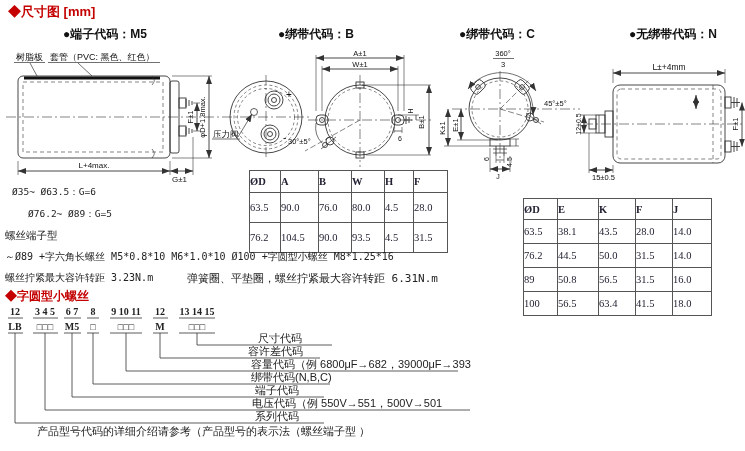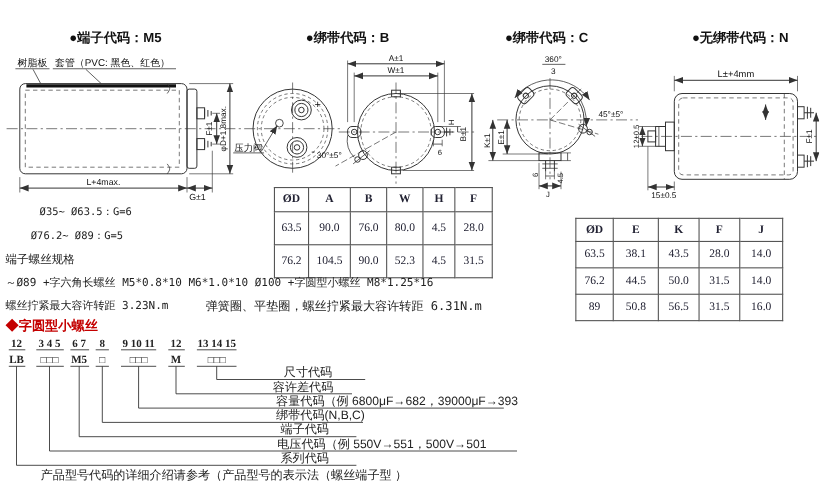--- a/index.html
+++ b/index.html
@@ -5,34 +5,35 @@
   html,body{margin:0;padding:0;background:#fff;}
   .page{position:relative;width:745px;height:451px;background:#ffffff;overflow:hidden;
         font-family:"Liberation Sans",sans-serif;color:#111;}
   .abs{position:absolute;white-space:nowrap;}
   .h-red{color:#c40000;font-weight:bold;font-size:13px;}
   .h-red2{color:#c40000;font-weight:bold;font-size:12px;}
   .sec{font-size:12px;font-weight:bold;color:#111;margin-left:35px;}
   .mono{font-family:"DejaVu Sans Mono",monospace;font-size:9.5px;color:#222;}
   .dim-table{position:absolute;border-collapse:collapse;table-layout:fixed;
              font-family:"Liberation Serif",serif;font-size:10.5px;color:#223;
-             text-align:center;background:#fff;}
+             text-align:left;background:#fff;}
   .dim-table th,.dim-table td{border:1px solid #555;padding:0;font-weight:bold;}
   .dim-table td{font-weight:normal;font-family:Liberation Serif, serif;}
   #table-b tr{height:30px;} #table-b tr:first-child{height:22px;}
   #table-c tr{height:24px;} #table-c tr:first-child{height:21px;}
   svg text{font-family:"Liberation Sans",sans-serif;}
   #svg-pcode text{fill:#222;}
   .numrow{font-family:"Liberation Serif",serif;font-weight:bold;font-size:10px;}
 </style>
 </head>
 <body>
 
 <div class="page">
 
+  <div class="abs h-red" style="left:8px;top:3px">◆尺寸图 [mm]</div>
   <div class="abs sec" style="left:28px;top:26px">●端子代码：M5</div>
   <div class="abs sec" style="left:243px;top:26px">●绑带代码：B</div>
   <div class="abs sec" style="left:424px;top:26px">●绑带代码：C</div>
   <div class="abs sec" style="left:594px;top:26px">●无绑带代码：N</div>
 
   <svg class="abs" id="svg-diagrams" style="left:0;top:45px" width="745" height="150" viewBox="0 0 745 150">
     <defs>
       <marker id="mE" markerWidth="9" markerHeight="8" refX="8" refY="4" orient="auto" markerUnits="userSpaceOnUse">
           <path d="M0,1 L8,4 L0,7 Z" fill="#333"></path>
         </marker>
@@ -238,21 +239,21 @@
       <td>90.0</td>
       <td>76.0</td>
       <td>80.0</td>
       <td>4.5</td>
       <td>28.0</td>
     </tr>
     <tr>
       <td>76.2</td>
       <td>104.5</td>
       <td>90.0</td>
-      <td>52.3</td>
+      <td>93.5</td>
       <td>4.5</td>
       <td>31.5</td>
     </tr>
   </tbody>
     </table>
 
   <table class="dim-table" id="table-c" style="left:523px;top:198px;width:183px">
     <tbody>
         <tr>
       <th style="width:33px">ØD</th>
@@ -275,26 +276,33 @@
       <td>31.5</td>
       <td>14.0</td>
     </tr>
     <tr>
       <td>89</td>
       <td>50.8</td>
       <td>56.5</td>
       <td>31.5</td>
       <td>16.0</td>
     </tr>
+    <tr>
+      <td>100</td>
+      <td>56.5</td>
+      <td>63.4</td>
+      <td>41.5</td>
+      <td>18.0</td>
+    </tr>
   </tbody>
     </table>
 
-  <div class="abs mono" style="left:36px;top:186px">Ø35~ Ø63.5：G=6</div>
+  <div class="abs mono" style="left:12px;top:186px">Ø35~ Ø63.5：G=6</div>
   <div class="abs mono" style="left:28px;top:208px">Ø76.2~ Ø89：G=5</div>
-  <div class="abs" style="left:5px;top:229px;font-size:10.5px;color:#222">端子螺丝规格</div>
+  <div class="abs" style="left:5px;top:229px;font-size:10.5px;color:#222">螺丝端子型</div>
   <div class="abs mono" style="left:5px;top:250px;font-size:10px">～Ø89 +字六角长螺丝 M5*0.8*10 M6*1.0*10 Ø100 +字圆型小螺丝 M8*1.25*16</div>
   <div class="abs mono" style="left:5px;top:271px;font-size:10px">螺丝拧紧最大容许转距 3.23N.m</div>
   <div class="abs mono" style="left:187px;top:271px;font-size:11px">弹簧圈、平垫圈，螺丝拧紧最大容许转距 6.31N.m</div>
 
   <div class="abs h-red2" style="left:5px;top:288px">◆字圆型小螺丝</div>
 
   <svg class="abs" id="svg-pcode" style="left:0;top:302px" width="745" height="149" viewBox="0 0 745 149">
     <g stroke="#333" stroke-width="0.8">
       <line x1="8" y1="16" x2="23" y2="16"></line>
         <line x1="8" y1="31" x2="23" y2="31"></line>

